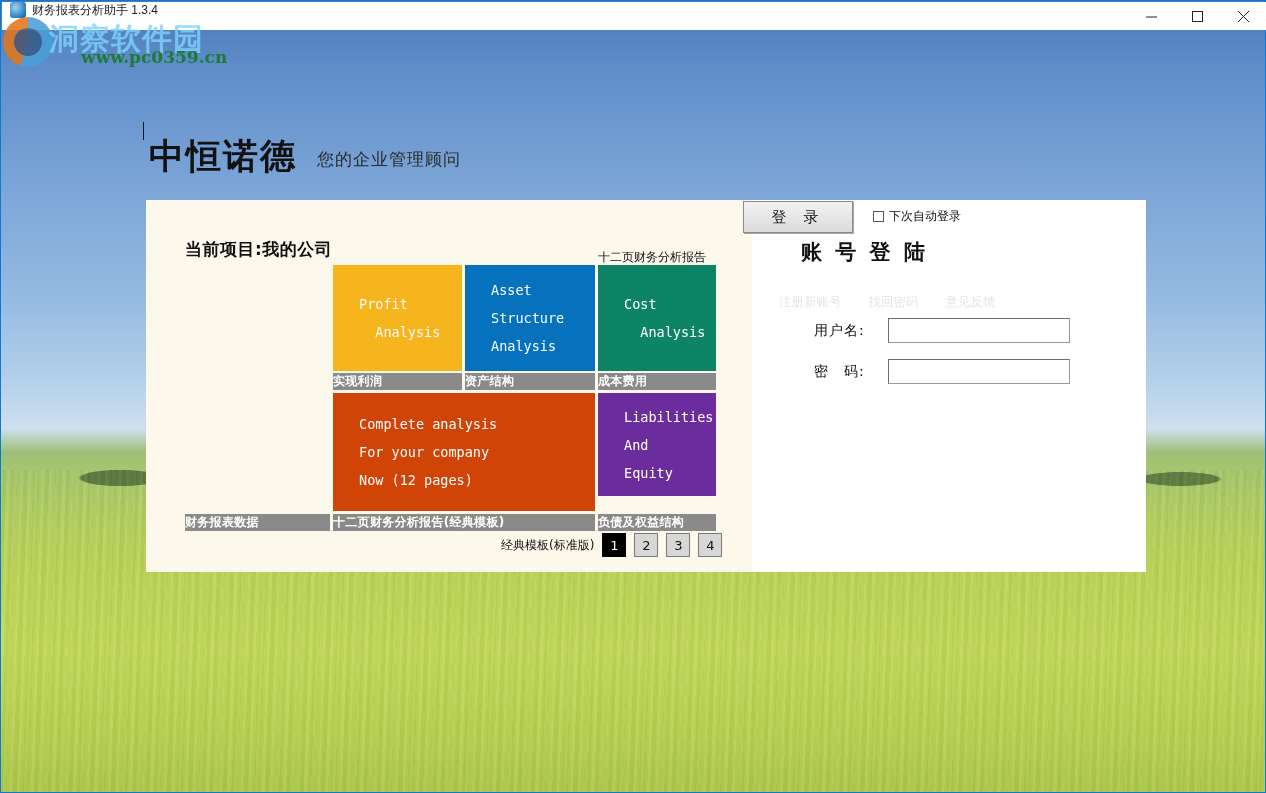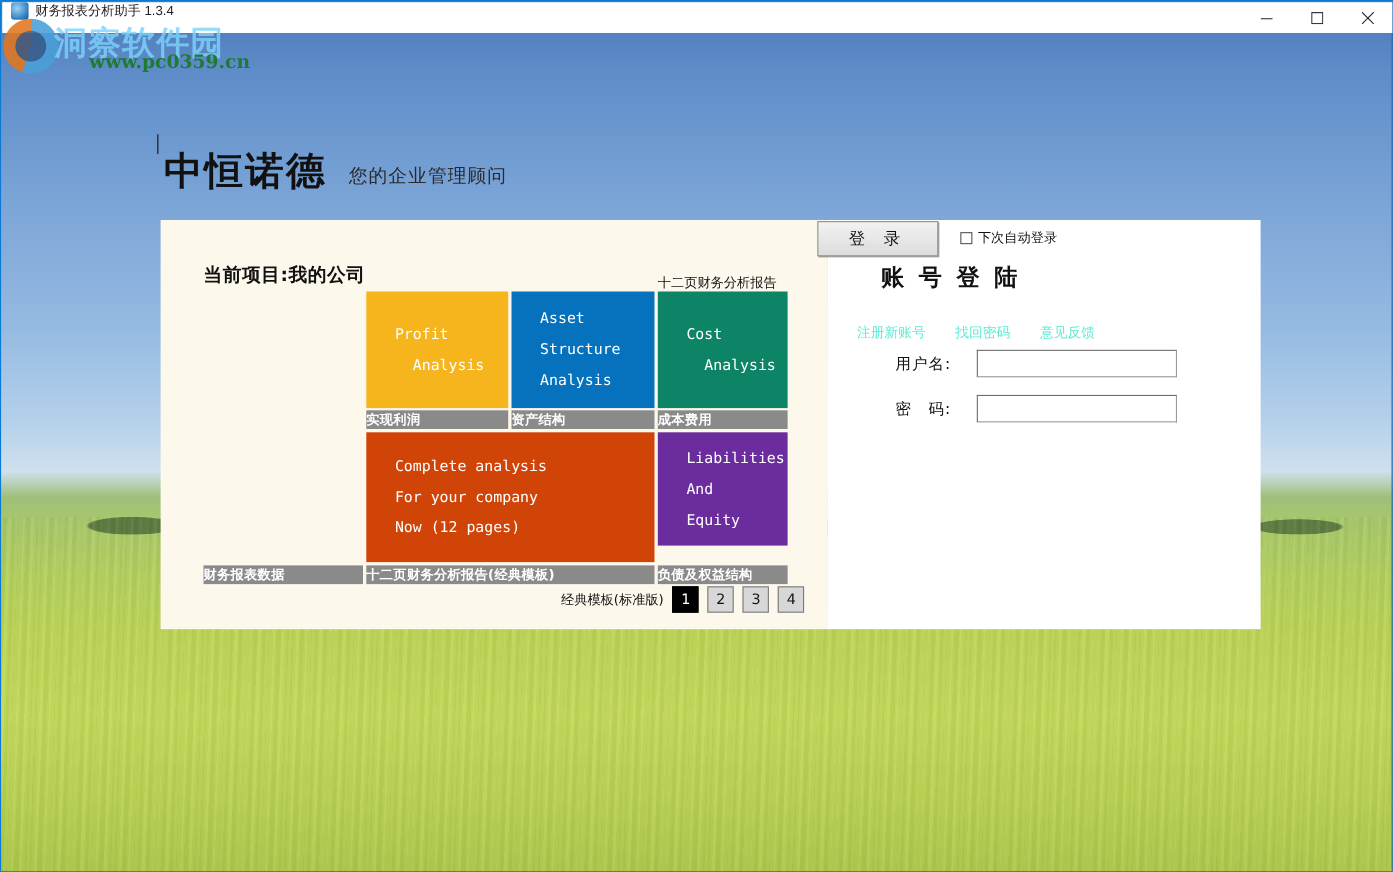--- a/index.html
+++ b/index.html
@@ -172,21 +172,21 @@
   #cap-cost       { left: 413px; top: 108px; width: 118px; }
 
   #tile-report    { left: 148px; top: 128px; width: 262px; height: 118px; background: #d14408; }
   #cap-report     { left: 148px; top: 249px; width: 262px; }
 
   #tile-liab      { left: 413px; top: 128px; width: 118px; height: 103px; background: #6b2d9e; }
   #cap-liab       { left: 413px; top: 249px; width: 118px; }
 
   
   #template-row {
-    position: absolute; left: 364px; top: 333px;
+    position: absolute; left: 355px; top: 333px;
     display: flex; align-items: center; gap: 8px;
   }
   #template-label {
     font-size: 12px; color: #111;
     font-family: "DejaVu Sans", sans-serif;
   }
   .pagebtn {
     width: 24px; height: 24px; display: flex; align-items: center; justify-content: center;
     font-size: 13px; cursor: pointer;
     border: 1px solid #7a7a7a; background: #d7d7d7; color: #111;
@@ -236,21 +236,21 @@
   }
   #autologin .txt {
     font-size: 12px; color: #111;
     font-family: "DejaVu Sans", sans-serif;
   }
   #bottom-links {
     position: absolute; left: 778px; top: 293px;
     display: flex; gap: 27px;
   }
   #bottom-links a {
-    font-size: 12.5px; color: #5eead4; text-decoration: none; cursor: pointer;
+    font-size: 12.5px; color: #e5e5e5; text-decoration: none; cursor: pointer;
     font-family: Liberation Mono, monospace;
   }
 </style>
 </head>
 <body>
 
 <div id="wallpaper"></div>
 <div id="treeline"></div>
 <div id="grasstexture"></div>
 

